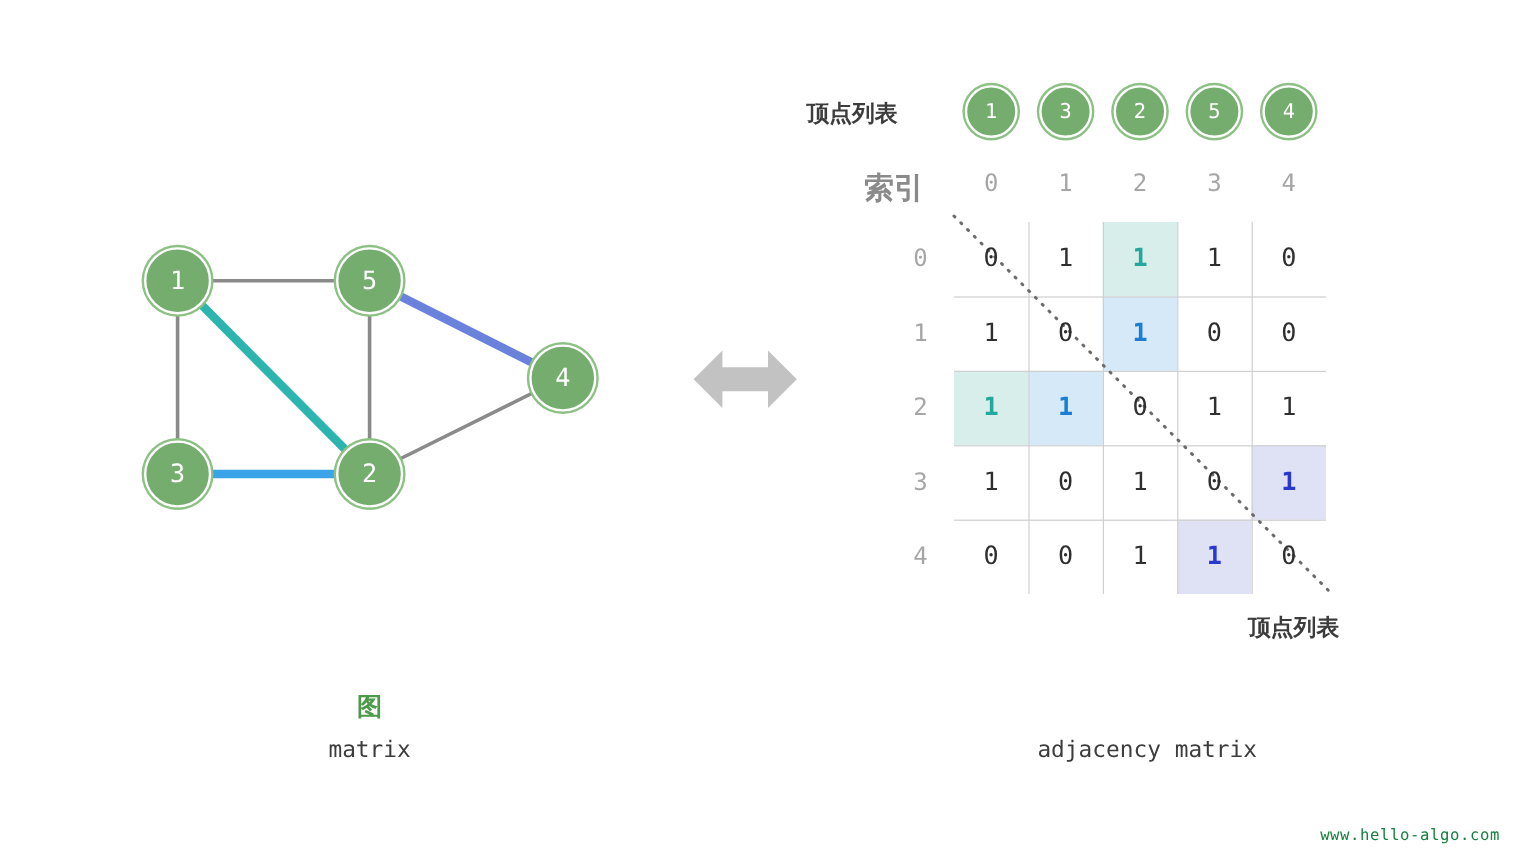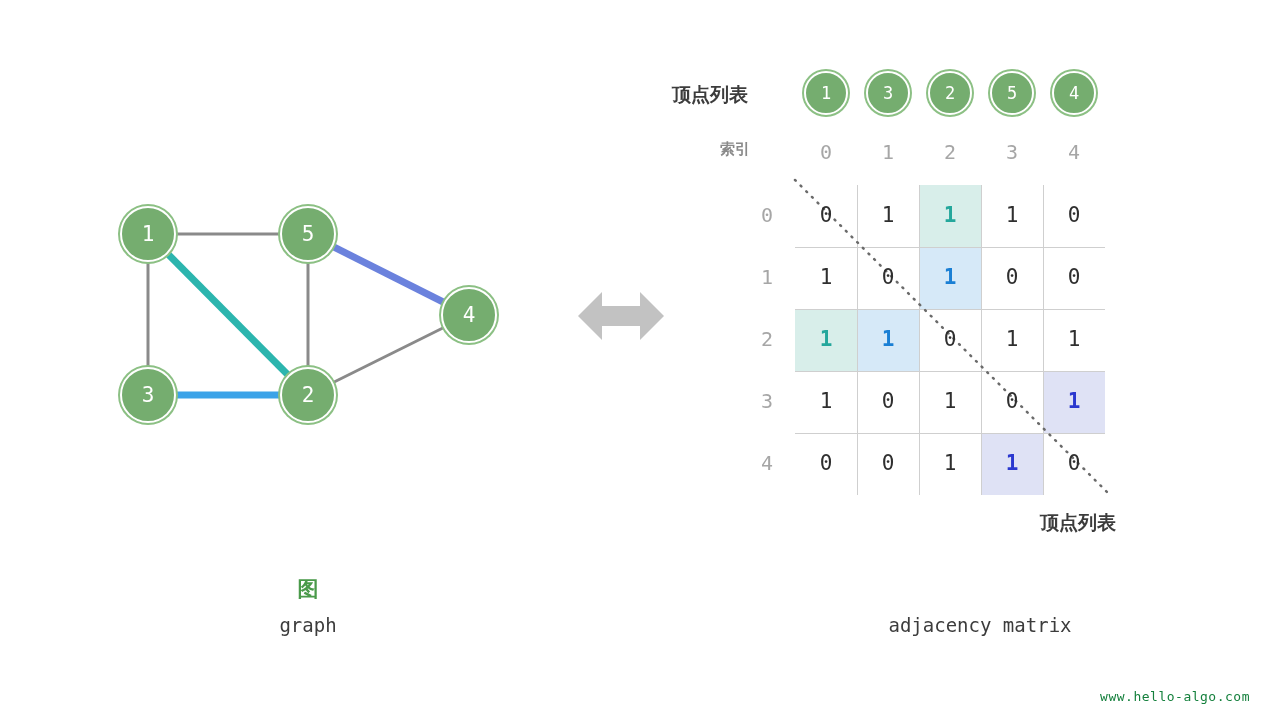--- a/index.html
+++ b/index.html
@@ -68,21 +68,21 @@
     display: flex; align-items: center; justify-content: center;
     color: #ffffff;
     font-family: "DejaVu Sans Mono", monospace;
     font-size: 17px;
     box-sizing: border-box;
   }
   .idx-head {
     position: absolute;
     font-family: "DejaVu Sans", sans-serif;
     font-weight: bold;
-    font-size: 15px;
+    font-size: 25px;
     color: #8a8a8a;
     white-space: nowrap;
   }
   .idx {
     position: absolute;
     width: 62px;
     text-align: center;
     font-family: "DejaVu Sans Mono", monospace;
     font-size: 20px;
     color: #a6a6a6;
@@ -171,21 +171,21 @@
         <div class="node" style="left: 120px; top: 367px; background: rgb(117, 173, 111); box-shadow: rgb(140, 192, 132) 0px 0px 0px 2px;">
           <span>3</span>
         </div>
         <div class="node" style="left: 280px; top: 367px; background: rgb(117, 173, 111); box-shadow: rgb(140, 192, 132) 0px 0px 0px 2px;">
           <span>2</span>
         </div>
       </div>
   </div>
 
   <div class="cap-cn" style="left:208px; top:575px; width:200px;">图</div>
-  <div class="cap-en" style="left:208px; top:614px; width:200px;">graph</div>
+  <div class="cap-en" style="left:208px; top:614px; width:200px;">matrix</div>
 
   <div class="abs" id="link-arrow">
     <svg width="90" height="56" viewBox="0 0 90 56">
       <polygon points="2,28 26,4 26,18 64,18 64,4 88,28 64,52 64,38 26,38 26,52" fill="#c2c2c2"></polygon>
     </svg>
   </div>
 
   <div class="abs" id="matrix-panel">
 
     <div class="vtx-label" style="left:32px; top:82px;">顶点列表</div>
@@ -272,16 +272,16 @@
         <div class="cell" style="left: 155px; top: 451px;">0</div>
         <div class="cell" style="left: 217px; top: 451px;">0</div>
         <div class="cell" style="left: 279px; top: 451px;">1</div>
         <div class="cell em" style="color: rgb(43, 56, 207); left: 341px; top: 451px;">1</div>
         <div class="cell" style="left: 403px; top: 451px;">0</div>
       </div>
 
     <div class="diag-label" style="left:400px; top:510px;">顶点列表</div>
   </div>
 
-  <div class="cap-en" style="left:830px; top:614px; width:300px;">adjacency matrix</div>
+  <div class="cap-en" style="left:806px; top:614px; width:300px;">adjacency matrix</div>
 
   <div id="watermark">www.hello-algo.com</div>
 </div>
 
 </body></html>

